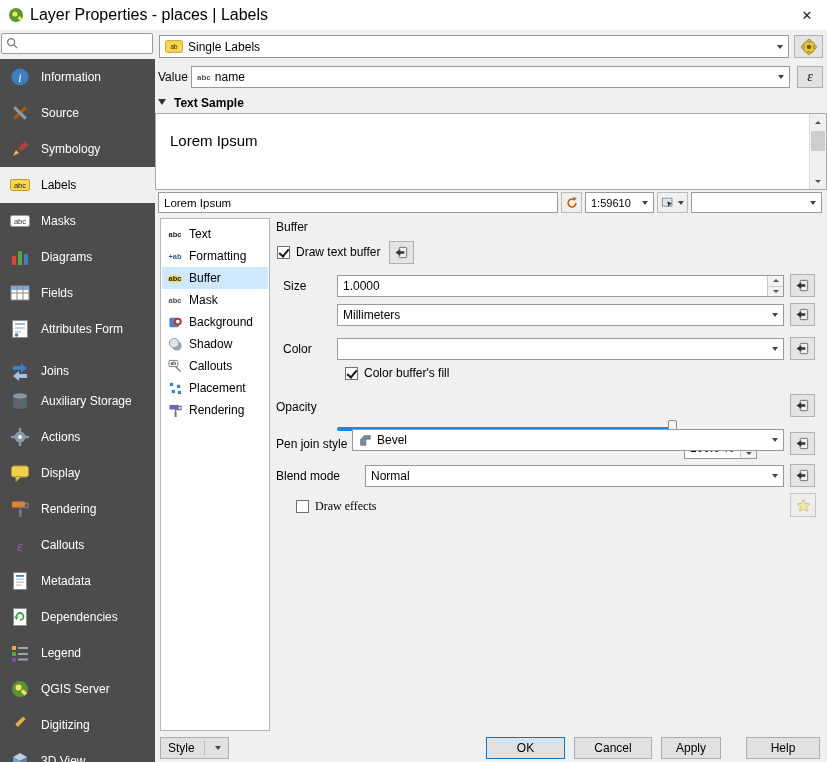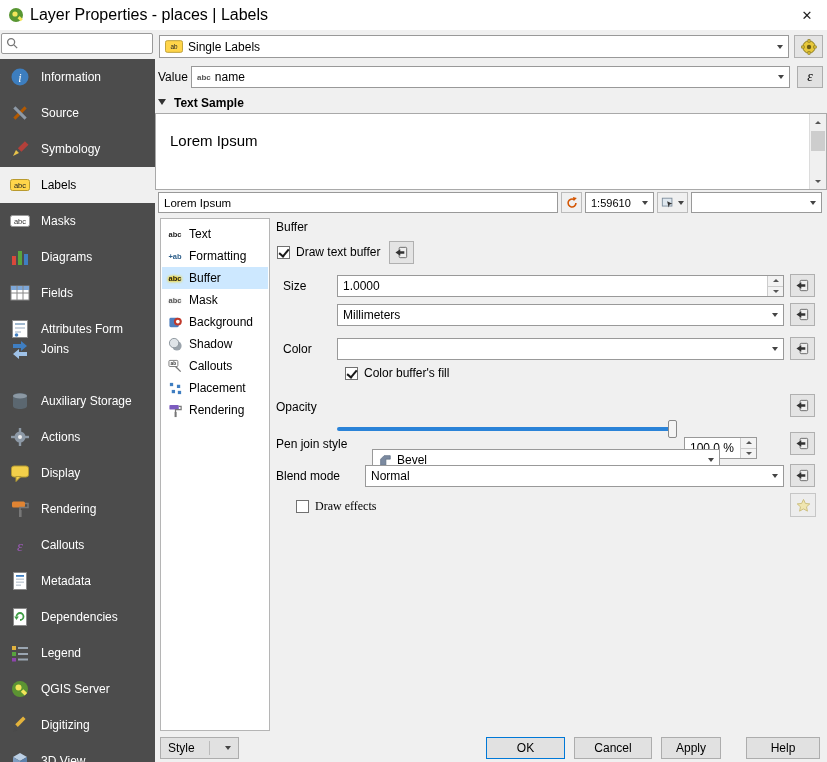--- a/index.html
+++ b/index.html
@@ -175,21 +175,21 @@
           <svg viewBox="0 0 20 20">
             <rect x="2.5" y="1.5" width="15" height="17" fill="#fff" stroke="#8a8a8a"></rect>
             <rect x="5" y="4" width="10" height="2" fill="#9fb8cf"></rect>
             <rect x="5" y="8" width="10" height="2" fill="#cbd5e0"></rect>
             <rect x="5" y="12" width="6" height="2" fill="#cbd5e0"></rect>
             <circle cx="6.5" cy="16" r="1.8" fill="#3f7ec1"></circle>
           </svg>
         </span>
       <span class="lbl">Attributes Form</span>
     </div>
-    <div class="sb-item" style="top:272px">
+    <div class="sb-item" style="top:294px">
       <span class="icon">
           <svg viewBox="0 0 20 20">
             <path d="M3 5h8V2l6 5-6 5V9H3z" fill="#3f7ec1"></path>
             <path d="M17 13h-8v-3l-6 5 6 5v-3h8z" fill="#9fc2e8"></path>
           </svg>
         </span>
       <span class="lbl">Joins</span>
     </div>
     <div class="sb-item" style="top:324px">
       <span class="icon">
@@ -544,21 +544,21 @@
   <div class="abs ddbtn" style="left:790px;top:394px;width:25px;height:23px;">
     <span>
         <svg viewBox="0 0 16 16" width="15" height="15">
           <rect x="5.5" y="2.5" width="8" height="11" rx="1" fill="#efefef" stroke="#666"></rect>
           <path d="M1.5 8l5.2-3.4v2.1h4.3v2.6H6.7v2.1z" fill="#333"></path>
         </svg>
       </span>
   </div>
 
   <div class="abs field-label" style="left:276px;top:433px;">Pen join style</div>
-  <div class="abs combo" style="left:352px;top:449px;width:348px;height:22px;margin-left:20px;">
+  <div class="abs combo" style="left:352px;top:429px;width:432px;height:22px;">
     <span style="margin-right:5px;">
       <svg viewBox="0 0 16 16" width="14" height="14">
           <path d="M3 14V7l4-4h7v4H9v7z" fill="#7b8aa0" stroke="#5a6a80" stroke-width="0.8"></path>
         </svg>
     </span>
     <span class="cval">Bevel</span>
     <span class="tri-d"></span>
   </div>
   <div class="abs ddbtn" style="left:790px;top:432px;width:25px;height:23px;">
     <span>
@@ -588,21 +588,21 @@
     <span style="margin-left:6px;font-family:Liberation Serif, serif;">Draw effects</span>
   </div>
   <div class="abs ddbtn" style="left:790px;top:493px;width:26px;height:24px;background:#ededed;border-color:#c6c6c6;">
     <span>
       <svg viewBox="0 0 16 16" width="15" height="15">
           <path d="M8 1.5l2 4.3 4.7.5-3.5 3.1 1 4.6L8 11.6 3.8 14l1-4.6L1.3 6.3 6 5.8z" fill="#f0e6b0" stroke="#cbbd7a"></path>
         </svg>
     </span>
   </div>
 
-  <div class="abs btn" style="left:160px;top:737px;width:79px;height:22px;justify-content:space-between;padding:0 7px;">
+  <div class="abs btn" style="left:160px;top:737px;width:69px;height:22px;justify-content:space-between;padding:0 7px;">
     <span>Style</span>
     <span class="sep-v"></span>
     <span class="tri-d"></span>
   </div>
   <div class="abs btn default" style="left:486px;top:737px;width:79px;height:22px;">OK</div>
   <div class="abs btn" style="left:574px;top:737px;width:78px;height:22px;">Cancel</div>
   <div class="abs btn" style="left:661px;top:737px;width:60px;height:22px;">Apply</div>
   <div class="abs btn" style="left:746px;top:737px;width:74px;height:22px;">Help</div>
 
 </div>

